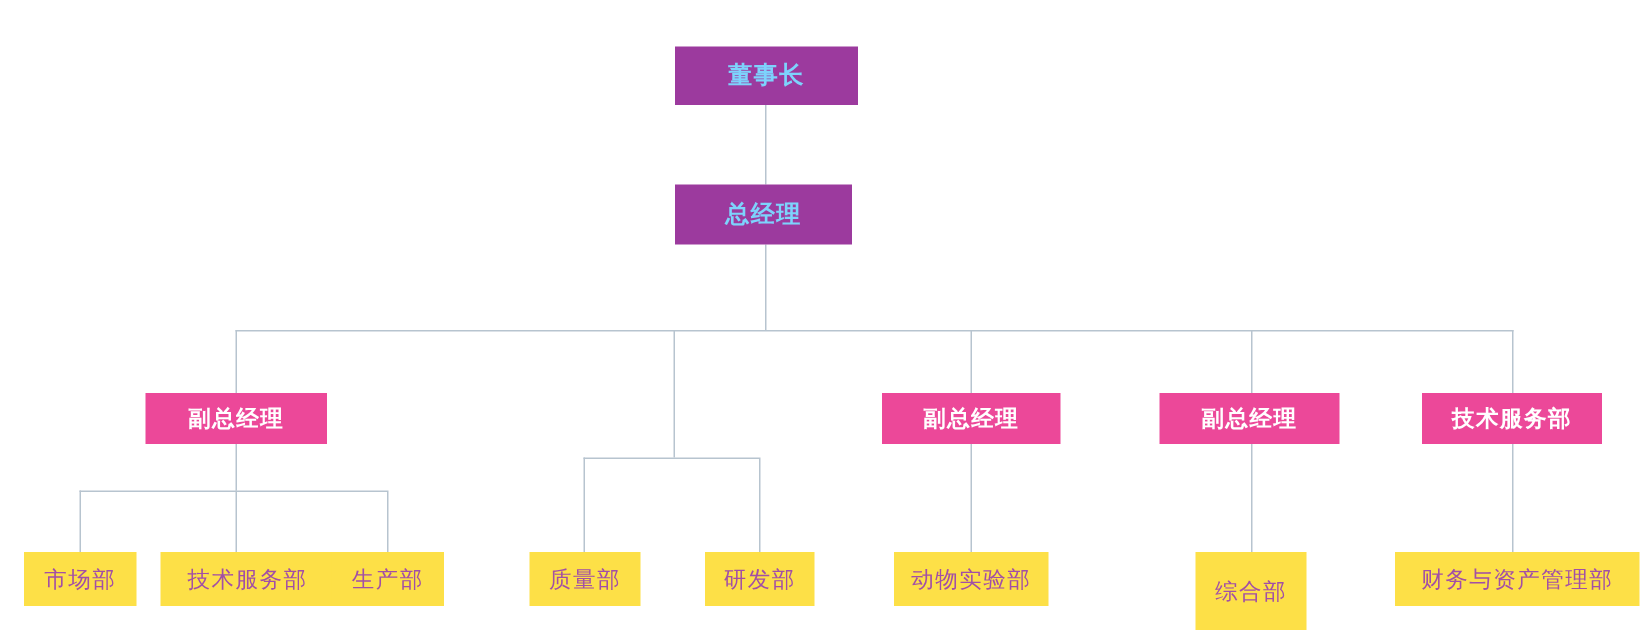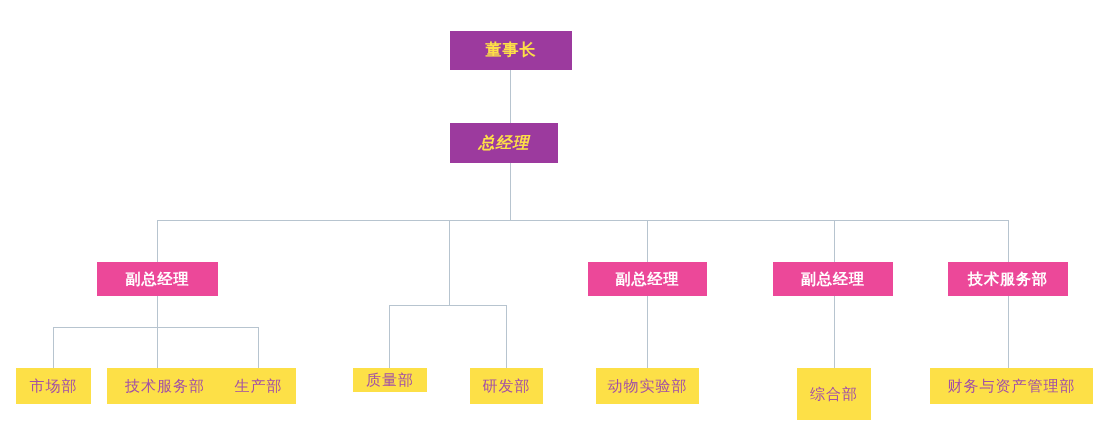--- a/index.html
+++ b/index.html
@@ -19,21 +19,21 @@
     position: absolute;
     display: flex;
     align-items: center;
     justify-content: center;
     box-sizing: border-box;
     white-space: nowrap;
     letter-spacing: 1px;
   }
   .lv1 {
     background: #9C3A9E;
-    color: #fde047;
+    color: #7dd3fc;
     font-weight: bold;
     font-size: 16px;
   }
   .lv2 {
     background: #ec4899;
     color: #ffffff;
     font-weight: bold;
     font-size: 15px;
   }
   .lv3 {
@@ -71,29 +71,29 @@
 
   <div class="hline" style="left:389px; top:305px; width:117px;"></div>
   <div class="vline" style="left:389px; top:305px; height:63px;"></div>
   <div class="vline" style="left:506px; top:305px; height:63px;"></div>
 
   <div class="vline" style="left:647px;  top:296px; height:72px;"></div>
   <div class="vline" style="left:834px;  top:296px; height:72px;"></div>
   <div class="vline" style="left:1008px; top:296px; height:72px;"></div>
 
   <div class="node lv1" style="left:450px; top:31px;  width:122px; height:39px;">董事长</div>
-  <div class="node lv1" style="left:450px; top:123px; width:108px; height:40px;font-style:italic;">总经理</div>
+  <div class="node lv1" style="left:450px; top:123px; width:118px; height:40px;">总经理</div>
 
   <div class="node lv2" style="left:97px;  top:262px; width:121px; height:34px;">副总经理</div>
   <div class="node lv2" style="left:588px; top:262px; width:119px; height:34px;">副总经理</div>
   <div class="node lv2" style="left:773px; top:262px; width:120px; height:34px;">副总经理</div>
   <div class="node lv2" style="left:948px; top:262px; width:120px; height:34px;">技术服务部</div>
 
   <div class="node lv3" style="left:16px;  top:368px; width:75px;  height:36px;">市场部</div>
   <div class="node lv3" style="left:107px; top:368px; width:116px;  height:36px;">技术服务部</div>
   <div class="node lv3" style="left:221px; top:368px; width:75px;  height:36px;text-align:right;">生产部</div>
-  <div class="node lv3" style="left:353px; top:368px; width:74px;  height:24px;">质量部</div>
+  <div class="node lv3" style="left:353px; top:368px; width:74px;  height:36px;">质量部</div>
   <div class="node lv3" style="left:470px; top:368px; width:73px;  height:36px;">研发部</div>
   <div class="node lv3" style="left:596px; top:368px; width:103px; height:36px;text-align:center;">动物实验部</div>
   <div class="node lv3" style="left:797px; top:368px; width:74px;  height:52px;">综合部</div>
   <div class="node lv3" style="left:930px; top:368px; width:163px; height:36px;">财务与资产管理部</div>
 
 </div>
 
 </body></html>

